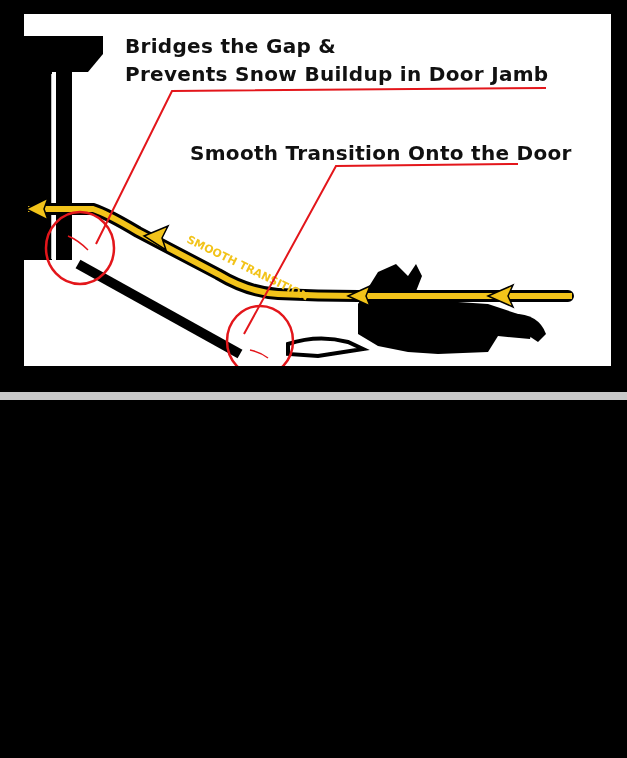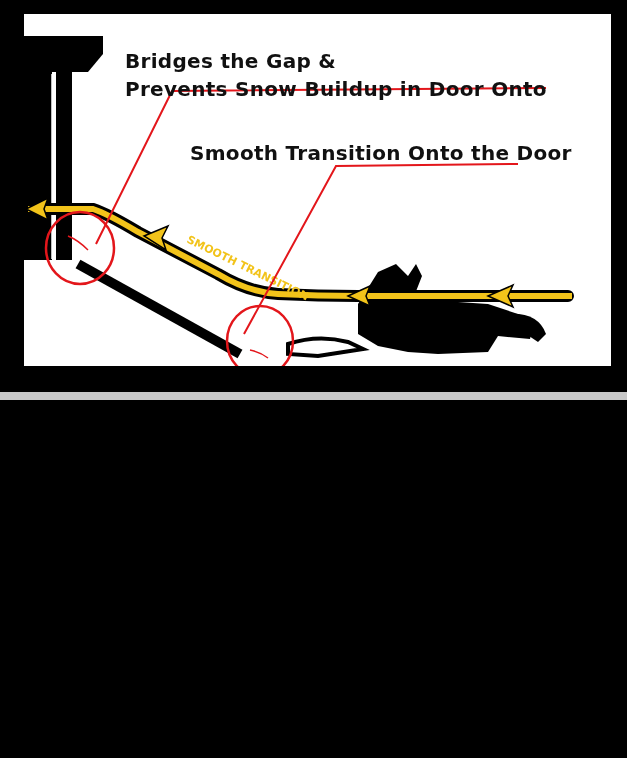--- a/index.html
+++ b/index.html
@@ -22,21 +22,21 @@
   }
   .scene {
     position: absolute; background: #fff; overflow: hidden;
   }
   .scene-top { left: 18px; top: 14px; width: 593px; height: 352px; }
   .scene svg { position: absolute; left: 0; top: 0; }
   .caption {
     position: absolute; font-weight: bold; white-space: nowrap;
     letter-spacing: 0.3px;
   }
-  .cap-bridges { left: 107px; top: 18px; font-size: 20px; line-height: 28px; color: #111; margin-top: 15px; }
+  .cap-bridges { left: 107px; top: 18px; font-size: 20px; line-height: 28px; color: #111; }
   .cap-smooth { left: 172px; top: 127px; font-size: 20px; color: #111; }
 </style>
 </head>
 <body>
 
 <div class="panel panel-top">
   <div class="scene scene-top">
     <svg width="593" height="352" viewBox="0 0 593 352">
 
       <g>
@@ -75,21 +75,21 @@
 
       <g stroke="#e3161b" stroke-width="2.5" fill="none">
         <ellipse cx="62" cy="234" rx="34" ry="36"></ellipse>
         <ellipse cx="242" cy="327" rx="33" ry="35"></ellipse>
         <path d="M50 222 Q60 226 70 236" stroke-width="1.5"></path>
         <path d="M232 336 Q242 338 250 344" stroke-width="1.5"></path>
       </g>
     </svg>
     <div class="caption cap-bridges">
       <div>Bridges the Gap &amp;</div>
-      <div>Prevents Snow Buildup in Door Onto</div>
+      <div>Prevents Snow Buildup in Door Jamb</div>
     </div>
     <div class="caption cap-smooth">Smooth Transition Onto the Door</div>
   </div>
 </div>
 
 <div class="divider"></div>
 
 <div class="panel panel-bottom">
   
 </div>

